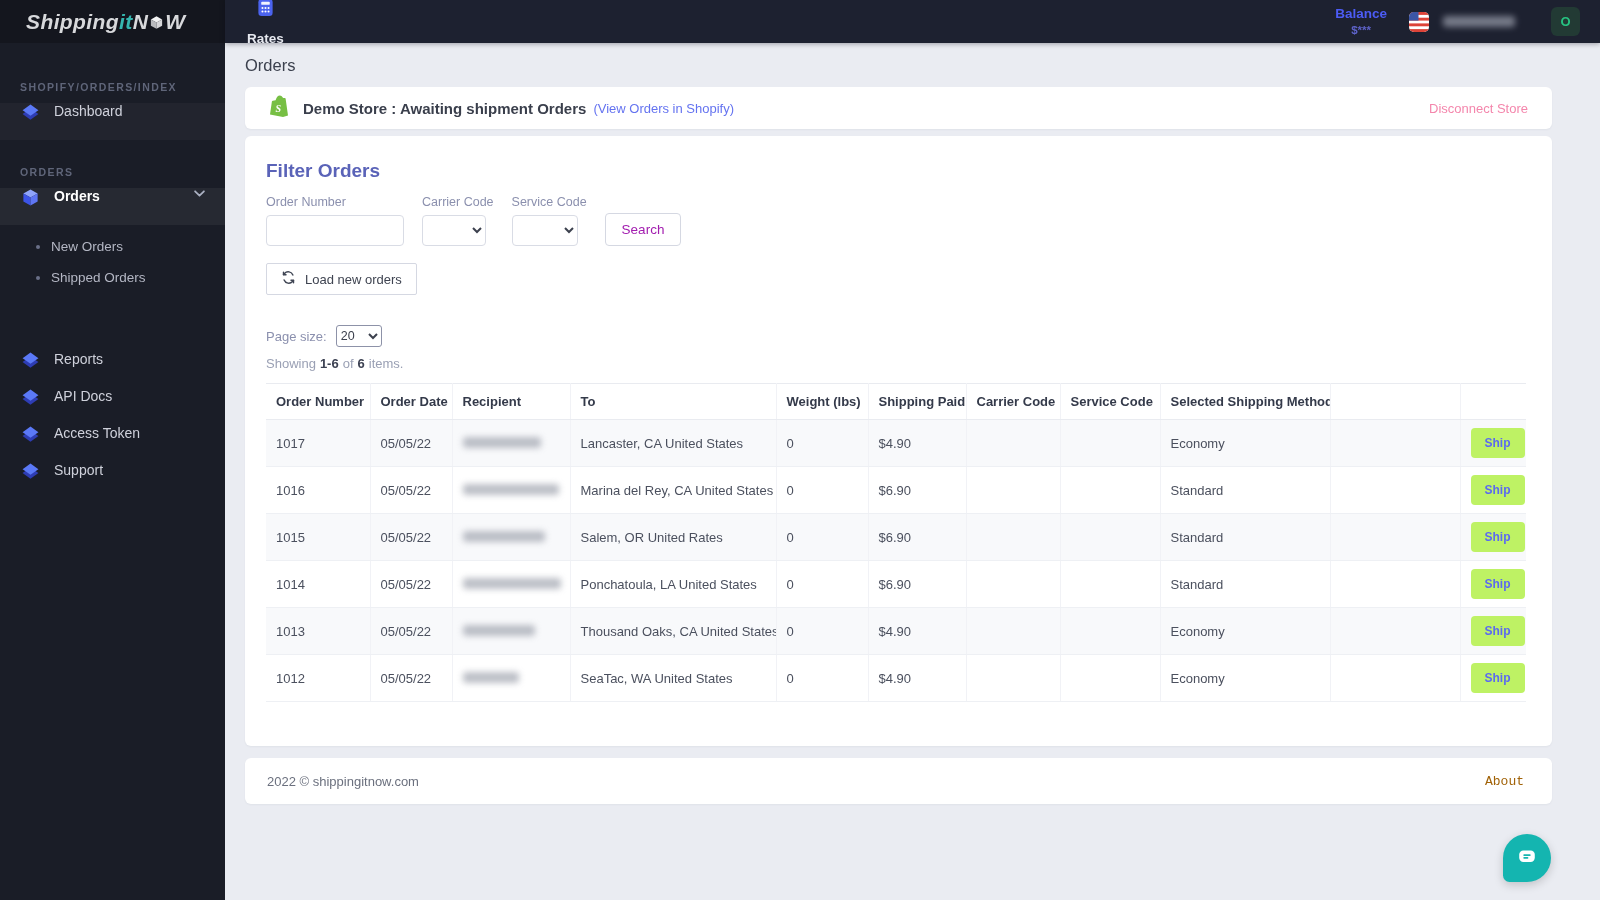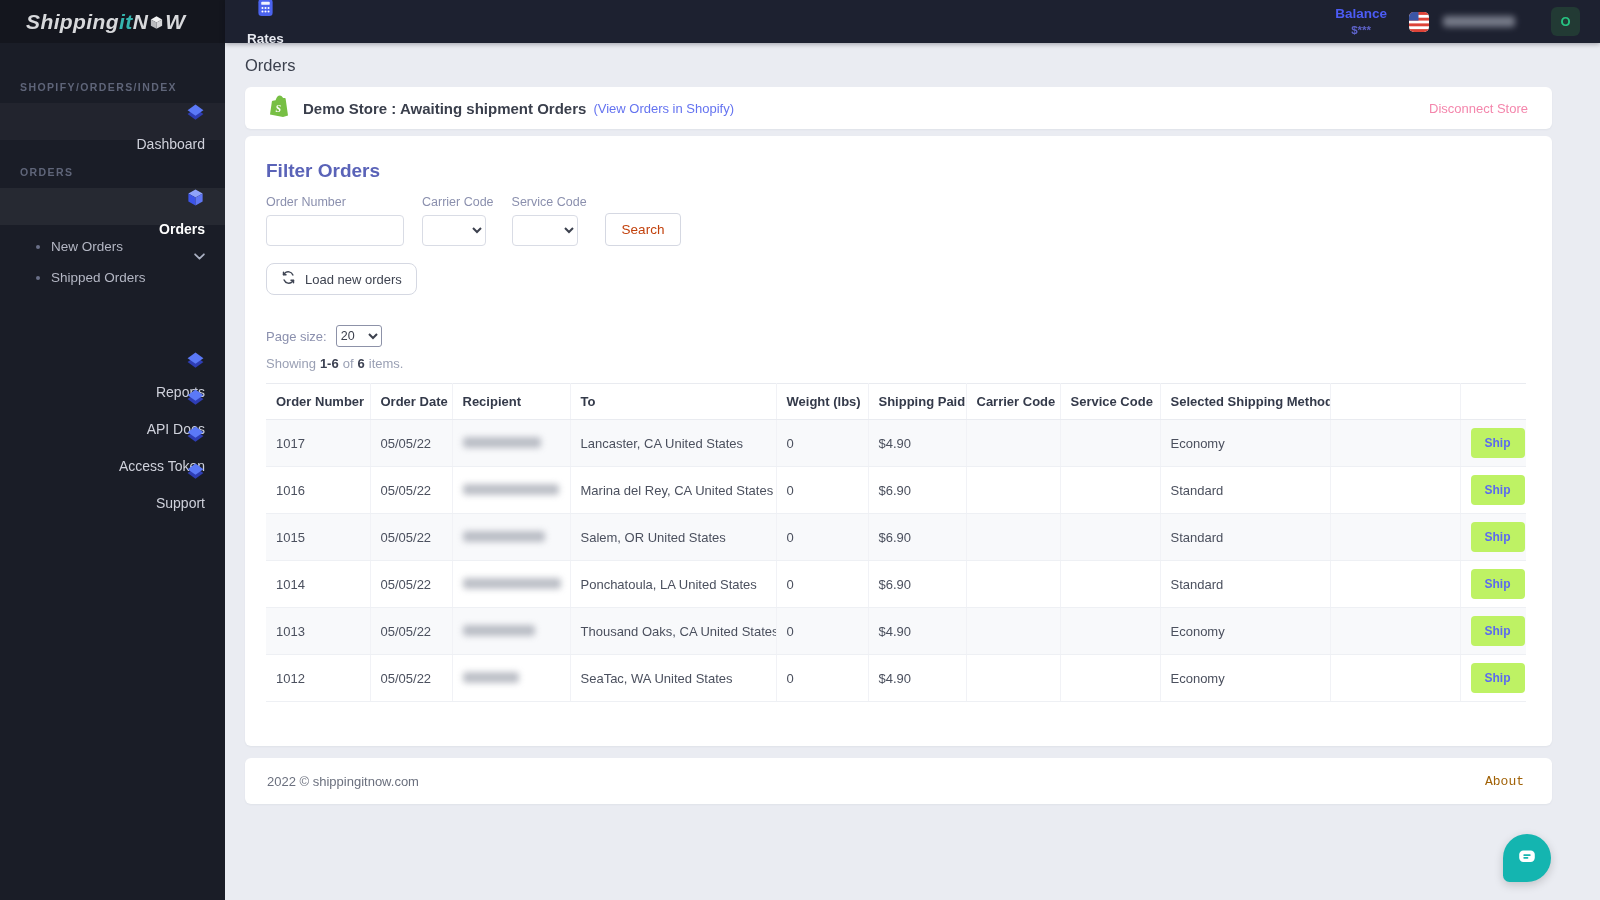--- a/index.html
+++ b/index.html
@@ -8,21 +8,21 @@
 
   
   .sidebar { width:225px; min-width:225px; height:900px; background:#1a1d27; display:flex; flex-direction:column; }
   .logo-area { height:43px; background:#14161e; display:flex; align-items:center; padding-left:26px; }
   .logo { font-size:21px; font-style:italic; font-weight:800; letter-spacing:.4px; display:flex; align-items:center; cursor:pointer; }
   .lg-light { color:#d8d9dc; } .lg-teal { color:#35b5ae; }
   .logo-cube { margin:0 1px; position:relative; top:1px; }
   .nav { flex:1; padding-top:38px; }
   .nav-section { font-size:10.5px; letter-spacing:1.4px; color:#5f6579; font-weight:700; padding:0 20px; margin-bottom:10px; }
   .nav-section.mt { margin-top:26px; }
-  .nav-item { display:flex; align-items:flex-end; gap:14px; padding:0 20px; height:37px; font-size:14px; color:#cfd1db; cursor:pointer;flex-direction:column; }
+  .nav-item { display:flex; align-items:flex-start; gap:14px; padding:0 20px; height:37px; font-size:14px; color:#cfd1db; cursor:pointer; }
   .nav-item .nicon { width:20px; display:flex; justify-content:center; }
   .nav-item .chev { margin-left:auto; display:flex; }
   .nav-item.hl { background:rgba(255,255,255,.035); }
   .nav-item.active { background:rgba(255,255,255,.055); color:#ffffff; font-weight:700; }
   .subnav { padding:6px 0 8px; }
   .sub-item { display:flex; align-items:center; gap:11px; padding:8px 20px 8px 36px; font-size:13.5px; color:#b4b7c4; cursor:pointer; }
   .bullet { width:4px; height:4px; border-radius:50%; background:#6a7088; }
   .nav-gap { height:50px; }
 
   
@@ -46,22 +46,22 @@
   .banner-link { font-size:13px; color:#6473f0; margin-left:7px; cursor:pointer; }
   .disconnect { margin-left:auto; font-size:13px; color:#f486ac; cursor:pointer; }
 
   .main-card { padding:20px 26px 44px 21px; }
   .filter-heading { font-size:19px; color:#5a63b8; font-weight:700; margin:4px 0 13px; }
   .filter-row { display:flex; align-items:flex-end; gap:18px; }
   .field { display:flex; flex-direction:column; gap:6px; }
   .field-label { font-size:12.5px; color:#8b90ae; }
   input.text { width:138px; height:31px; border:1px solid #d9dce5; border-radius:4px; padding:0 8px; font-size:13px; color:#3c414e; outline:none; }
   select.sel { width:64px; height:31px; border:1px solid #d9dce5; border-radius:4px; background:#fff; color:#3c414e; font-size:13px; }
-  .search-btn { height:33px; padding:0 16px; background:#fff; border:1px solid #d5d8e2; border-radius:4px; font-size:13.5px; color:#c2410c; cursor:pointer; font-family:inherit; }
-  .load-btn { margin-top:17px; display:inline-flex; align-items:center; gap:9px; height:32px; padding:0 14px; background:#fff; border:1px solid #d5d8e2; border-radius:8px; font-size:13px; color:#3f4451; cursor:pointer; font-family:inherit; }
+  .search-btn { height:33px; padding:0 16px; background:#fff; border:1px solid #d5d8e2; border-radius:4px; font-size:13.5px; color:#a21caf; cursor:pointer; font-family:inherit; }
+  .load-btn { margin-top:17px; display:inline-flex; align-items:center; gap:9px; height:32px; padding:0 14px; background:#fff; border:1px solid #d5d8e2; border-radius:2px; font-size:13px; color:#3f4451; cursor:pointer; font-family:inherit; }
 
   .pagesize-row { margin-top:30px; display:flex; align-items:center; gap:9px; font-size:13px; color:#8b90ae; }
   select.pagesize { width:46px; height:22px; border:1px solid #8d92a8; border-radius:3px; font-size:12.5px; color:#3c414e; background:#fff; }
   .showing-row { margin:9px 0 12px; display:flex; gap:4px; font-size:13px; color:#9aa0b4; }
   .showing-row b { color:#3c4152; }
 
   table { border-collapse:collapse; width:100%; table-layout:fixed; }
   th { font-size:13px; color:#343a4a; font-weight:700; text-align:left; padding:10px 10px; border-top:1px solid #e9ebf0; border-bottom:1px solid #e9ebf0; border-right:1px solid #f1f2f6; background:#fff; overflow:hidden; white-space:nowrap; }
   td { font-size:13px; color:#4b505e; padding:8px 10px; border-bottom:1px solid #eef0f4; border-right:1px solid #f1f2f6; height:45px; vertical-align:middle; overflow:hidden; white-space:nowrap; }
   th:last-child, td:last-child { border-right:none; }
@@ -328,21 +328,21 @@
             <td></td>
             <td></td>
             <td>Standard</td>
             <td></td>
             <td class="ship-cell"><button class="ship-btn">Ship</button></td>
           </tr>
           <tr class="odd">
             <td>1015</td>
             <td>05/05/22</td>
             <td><span class="blob" style="width:82px"></span></td>
-            <td>Salem, OR United States</td>
+            <td>Salem, OR United Rates</td>
             <td>0</td>
             <td>$6.90</td>
             <td></td>
             <td></td>
             <td>Standard</td>
             <td></td>
             <td class="ship-cell"><button class="ship-btn">Ship</button></td>
           </tr>
           <tr>
             <td>1014</td>

